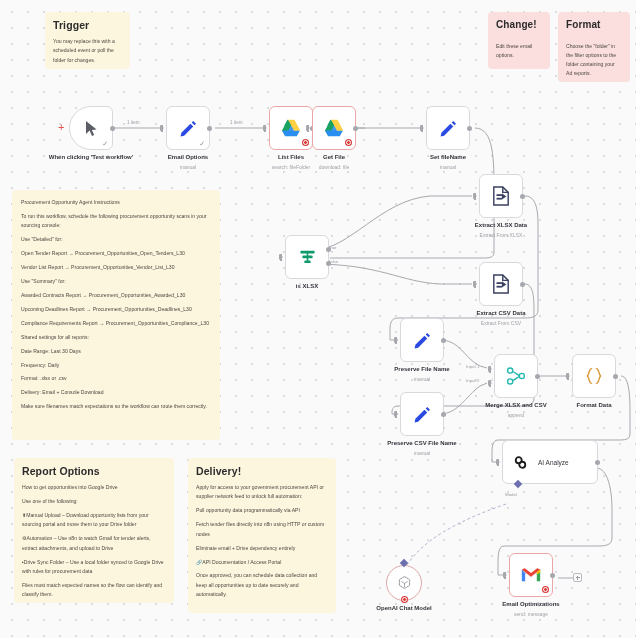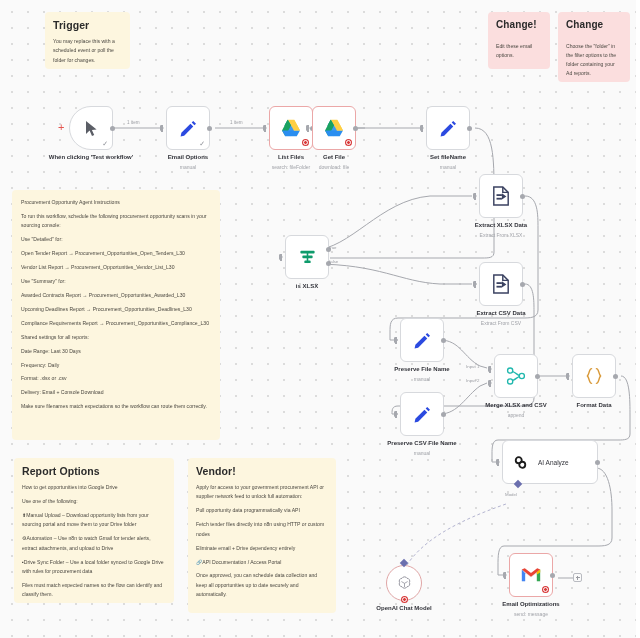--- a/index.html
+++ b/index.html
@@ -182,21 +182,21 @@
     <h3>Trigger</h3>
     <p>You may replace this with a scheduled event or poll the folder for changes.</p>
   </div>
 
   <div class="note pink small" style="left:488px; top:12px; width:62px; height:57px;">
     <h3>Change!</h3>
     <p>Edit these email options.</p>
   </div>
 
   <div class="note pink small" style="left:558px; top:12px; width:72px; height:70px;">
-    <h3>Change</h3>
+    <h3>Format</h3>
     <p>Choose the "folder" in the filter options to the folder containing your Ad reports.</p>
   </div>
 
   <div class="note yellow" style="left:12px; top:190px; width:208px; height:250px; padding:8px 9px;">
     <p>Procurement Opportunity Agent Instructions</p>
     <p>To run this workflow, schedule the following procurement opportunity scans in your sourcing console:</p>
     <p>Use "Detailed" for:</p>
     <p>Open Tender Report → Procurement_Opportunities_Open_Tenders_L30</p>
     <p>Vendor List Report → Procurement_Opportunities_Vendor_List_L30</p>
     <p>Use "Summary" for:</p>
@@ -216,21 +216,21 @@
     <h3>Report Options</h3>
     <p>How to get opportunities into Google Drive</p>
     <p>Use one of the following:</p>
     <p><span>⬆</span><span>Manual Upload – Download opportunity lists from your sourcing portal and move them to your Drive folder</span></p>
     <p><span>⚙</span><span>Automation – Use n8n to watch Gmail for tender alerts, extract attachments, and upload to Drive</span></p>
     <p><span>▪</span><span>Drive Sync Folder – Use a local folder synced to Google Drive with rules for procurement data</span></p>
     <p>Files must match expected names so the flow can identify and classify them.</p>
   </div>
 
   <div class="note yellow" style="left:188px; top:458px; width:148px; height:155px;">
-    <h3>Vendor!</h3>
+    <h3>Delivery!</h3>
     <p>Apply for access to your government procurement API or supplier network feed to unlock full automation:</p>
     <p>Pull opportunity data programmatically via API</p>
     <p>Fetch tender files directly into n8n using HTTP or custom nodes</p>
     <p>Eliminate email + Drive dependency entirely</p>
     <p><span>🔗</span><span>API Documentation / Access Portal</span></p>
     <p>Once approved, you can schedule data collection and keep all opportunities up to date securely and automatically.</p>
   </div>
 
   <div class="redplus" style="left:58px; top:122px;">+</div>
 

